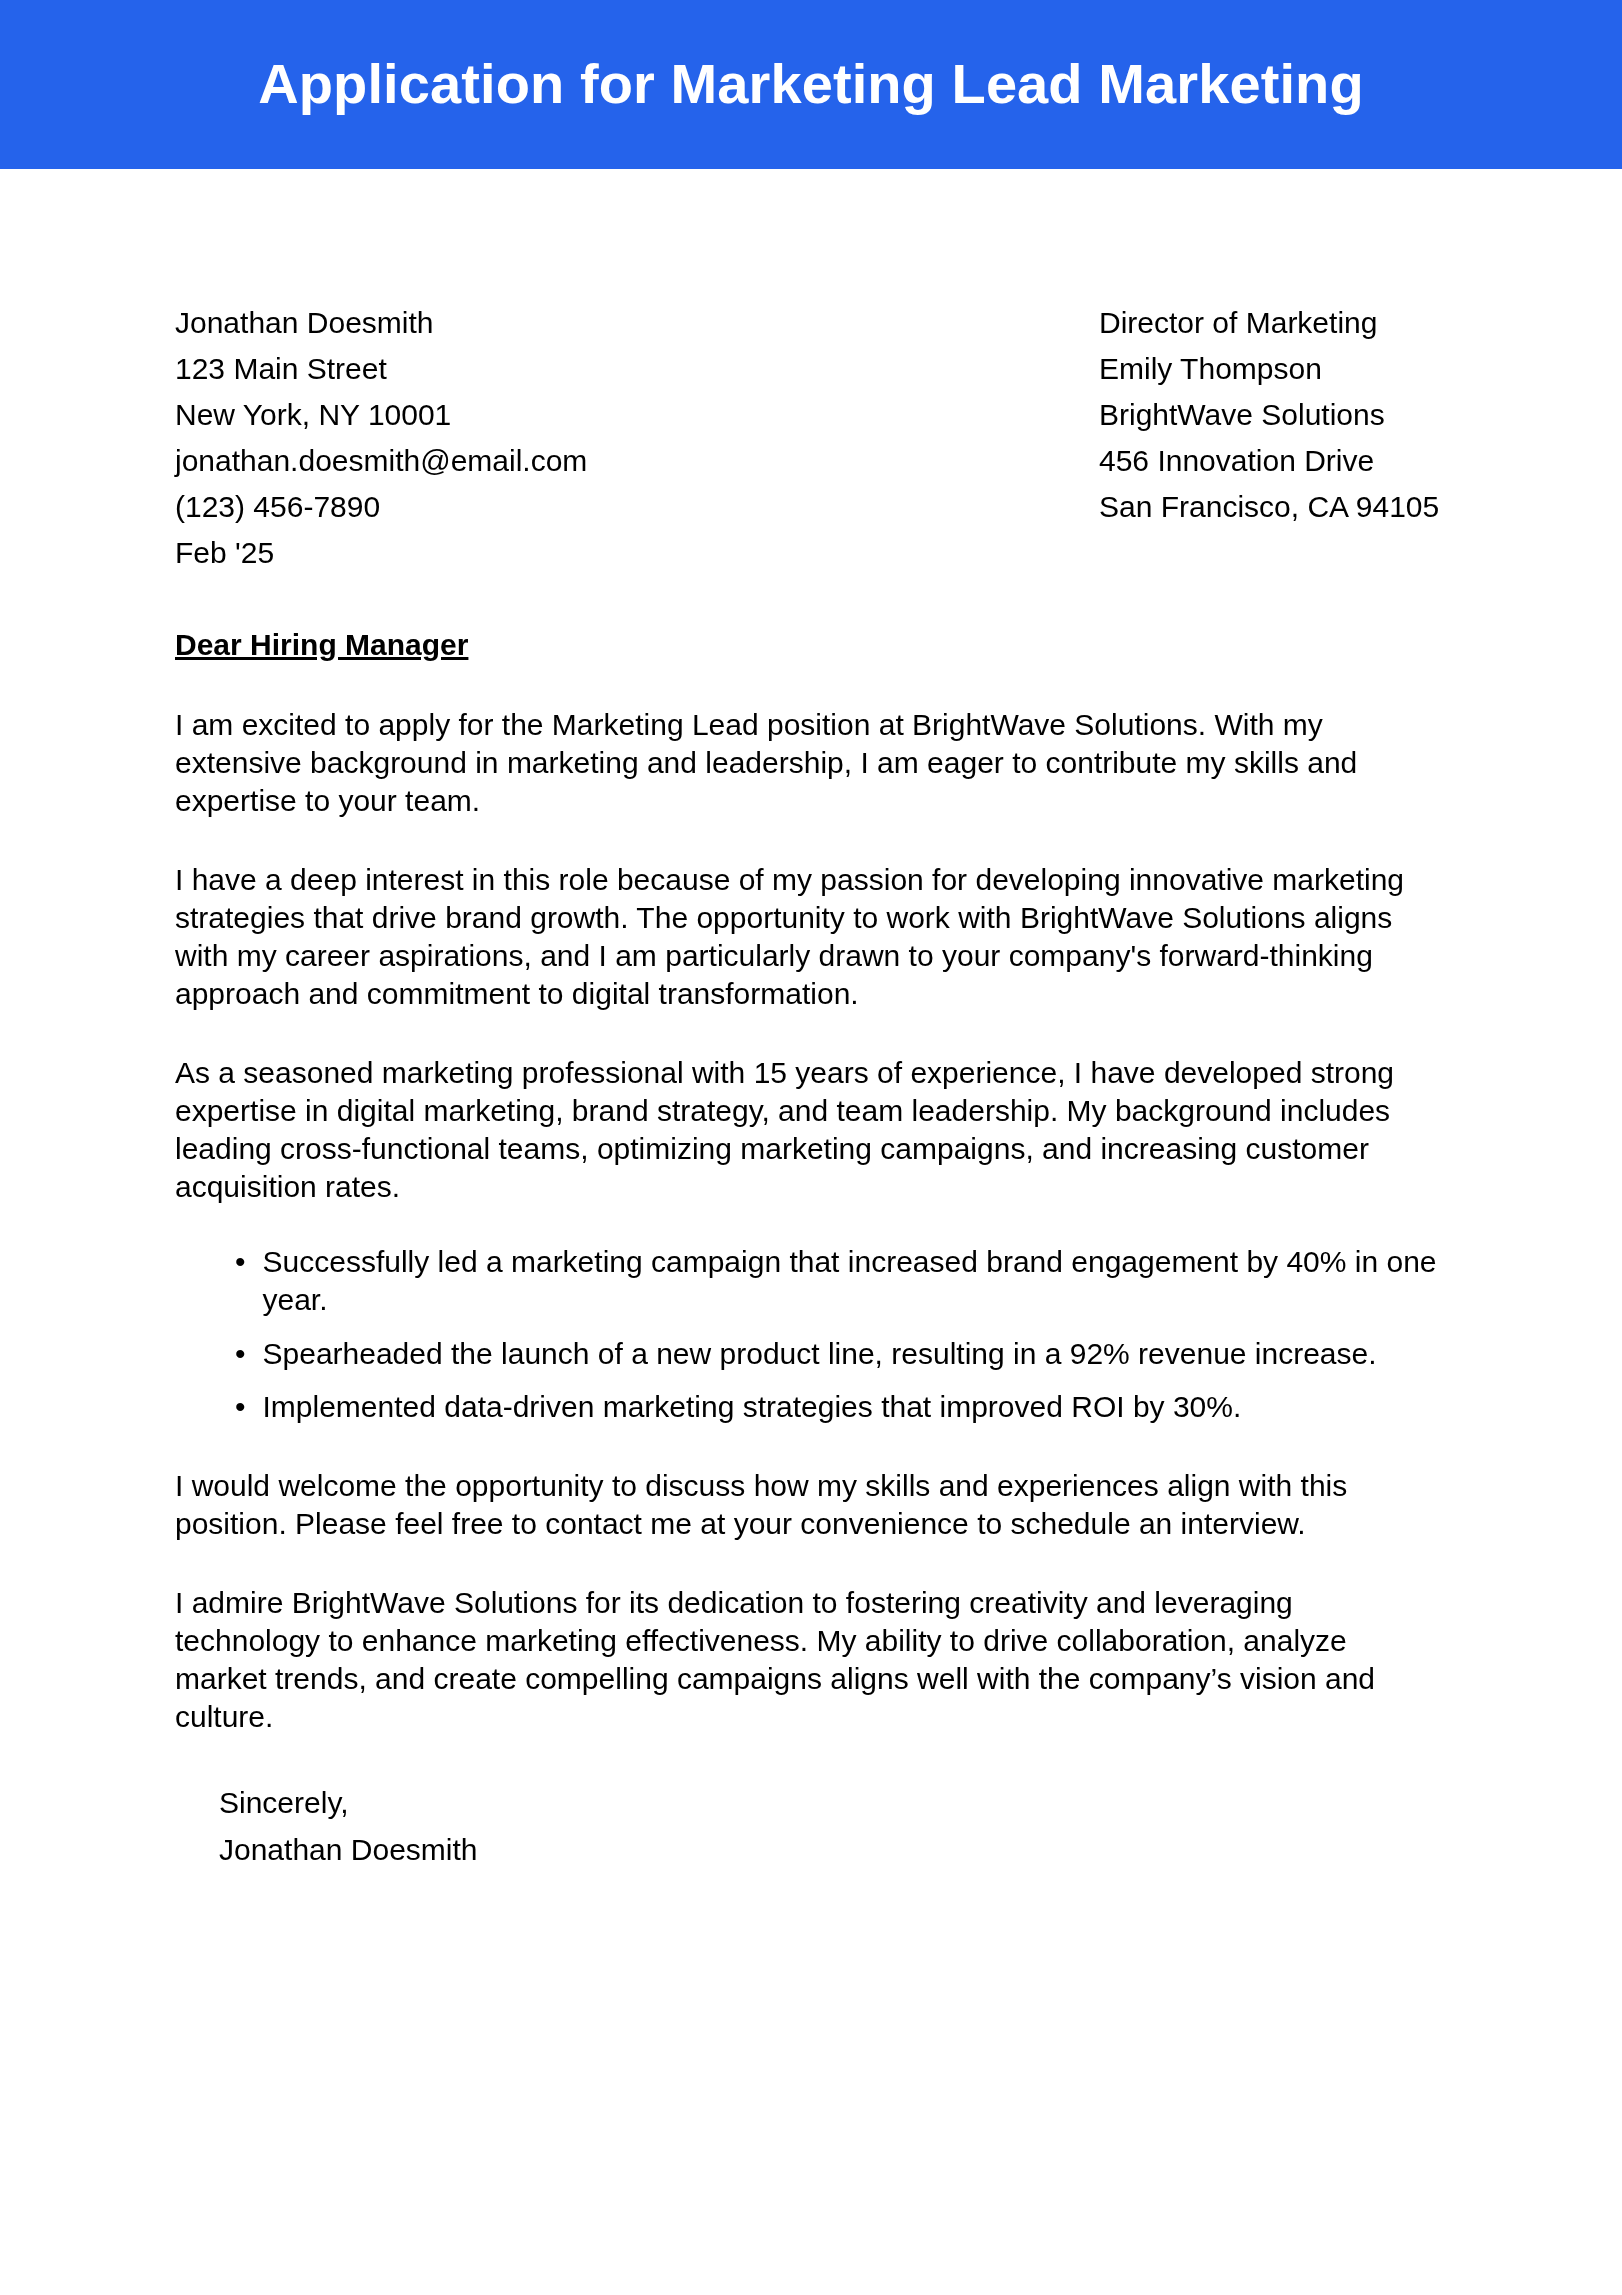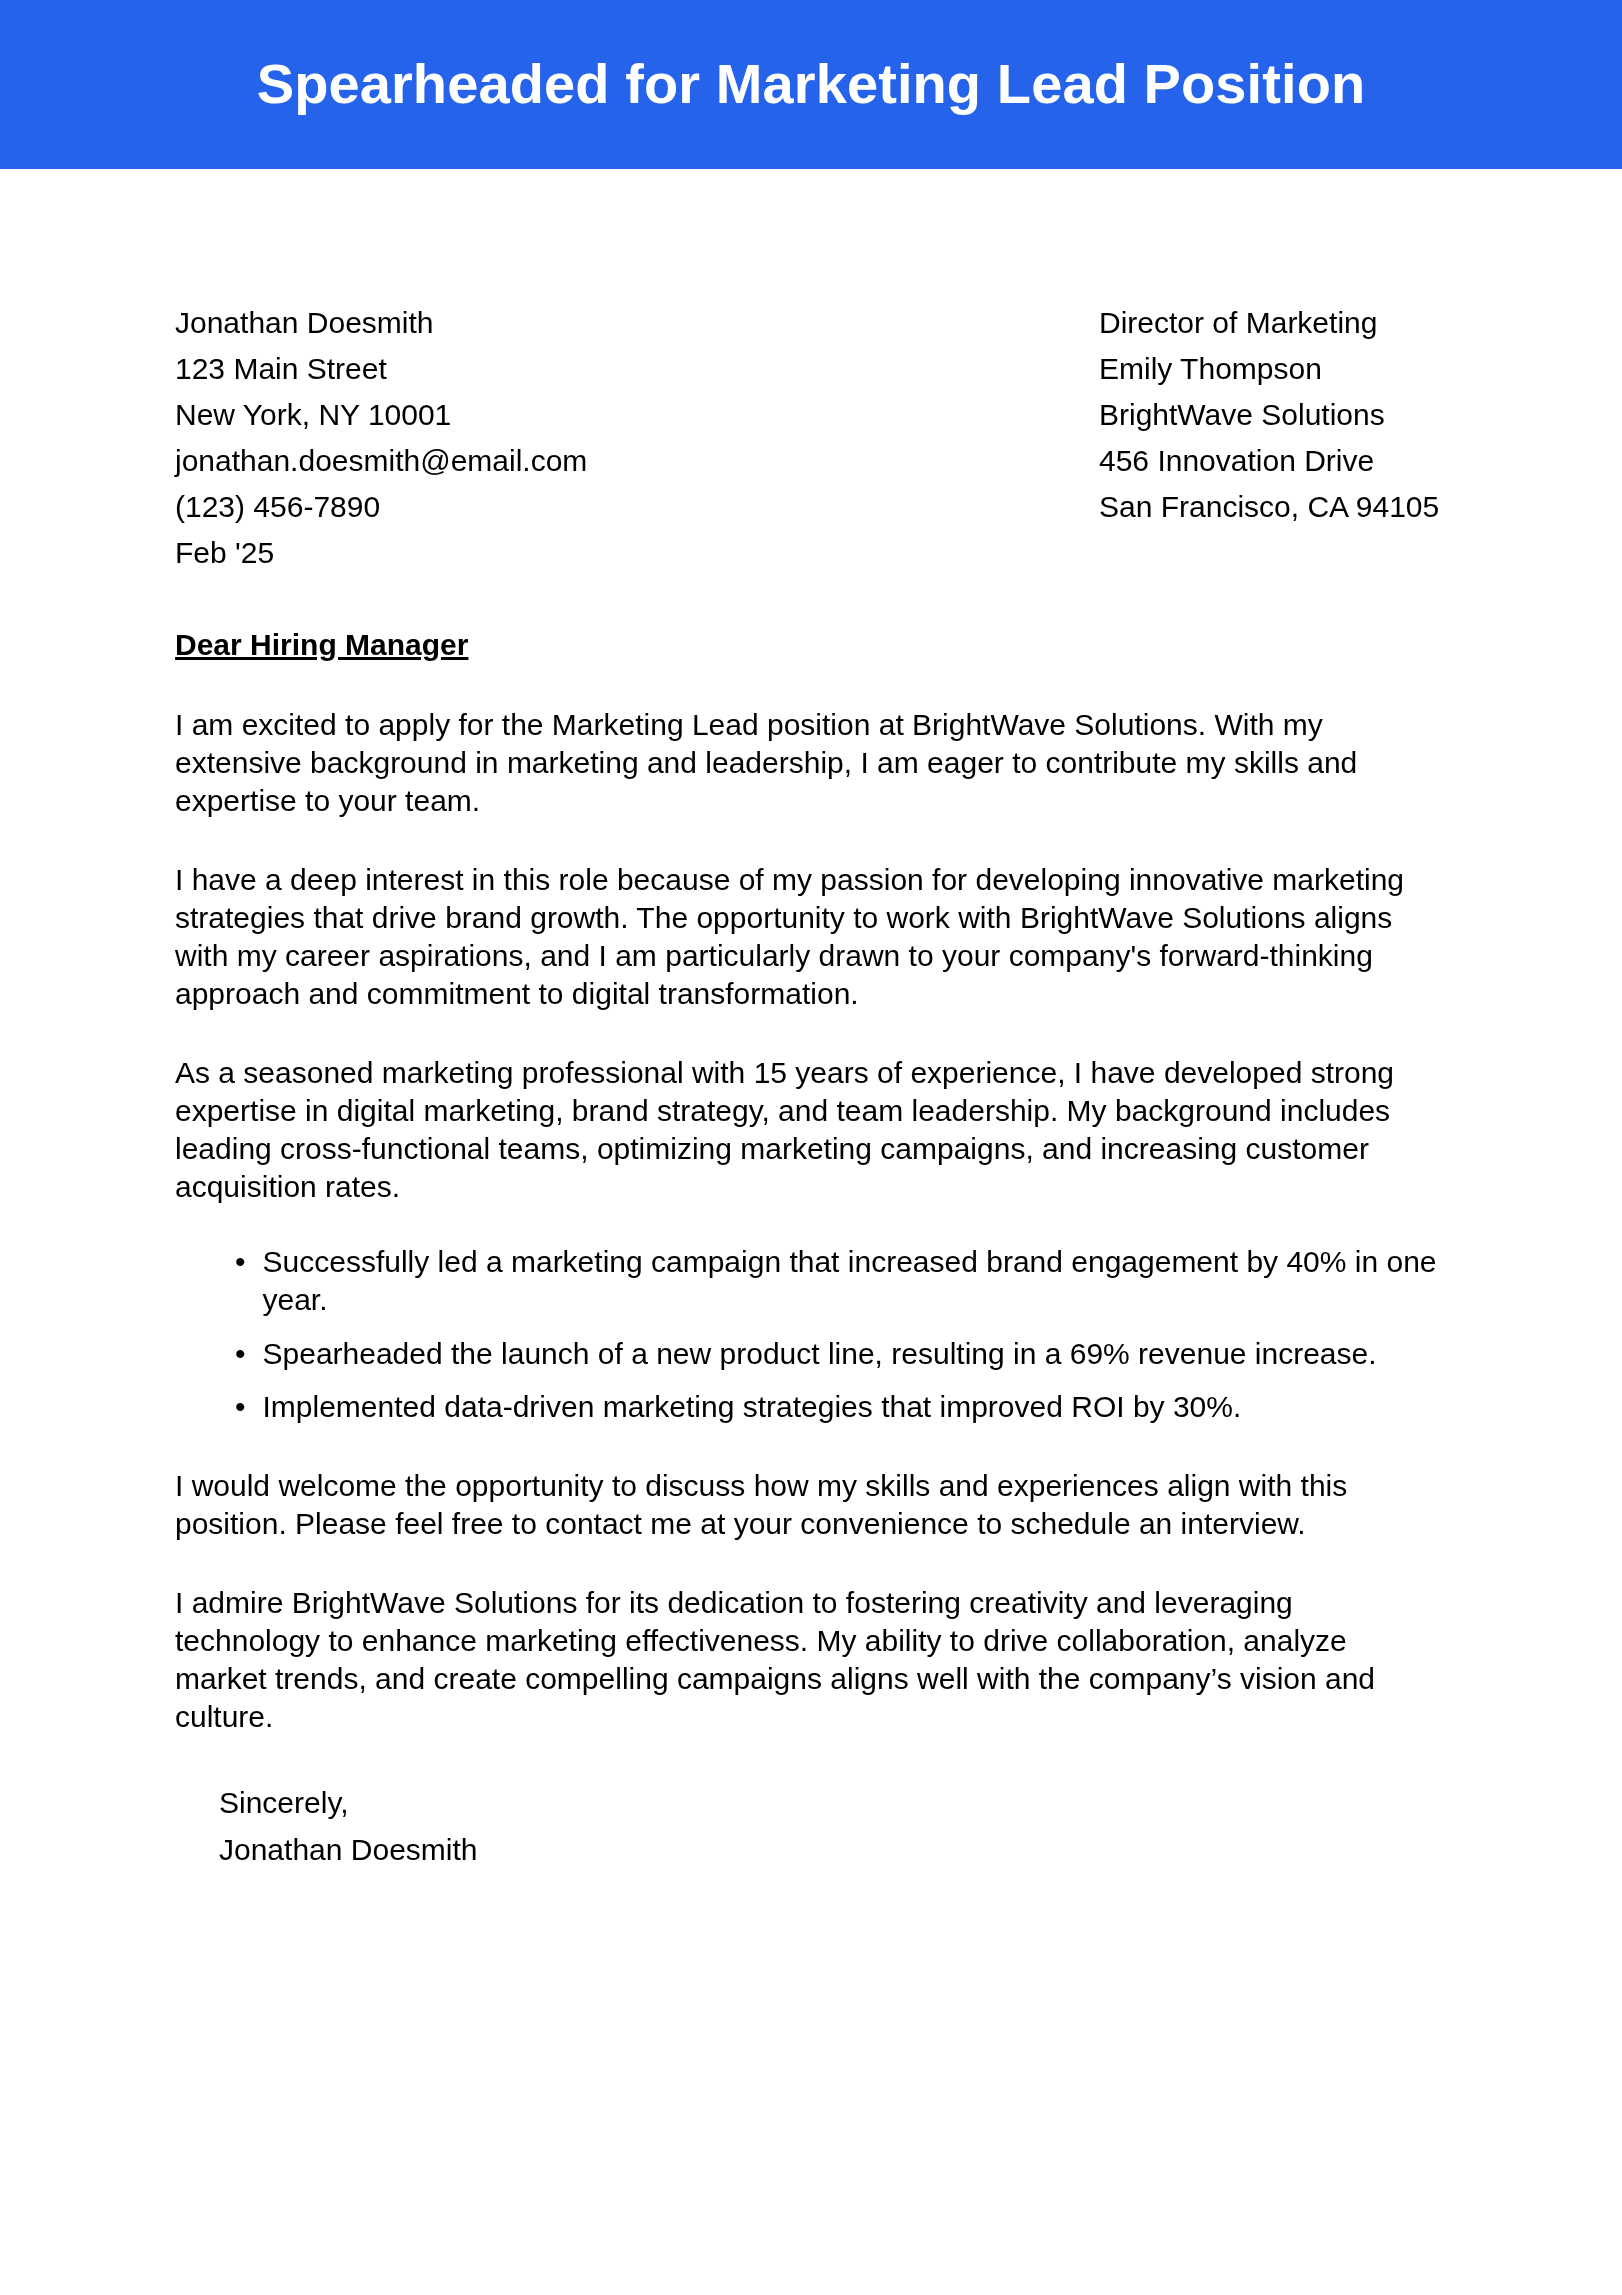--- a/index.html
+++ b/index.html
@@ -133,21 +133,21 @@
     line-height: 47px;
     margin-left: 44px;
   }
 </style>
 </head>
 <body>
 
 <div class="page">
 
   <div class="header-band">
-    <div class="header-title">Spearheaded for Marketing Lead Position</div>
+    <div class="header-title">Application for Marketing Lead Marketing</div>
   </div>
 
   <div class="content">
     <div class="inner">
 
       <div class="address-row">
 
         <div class="addr-col sender">
           <div class="addr-line">Jonathan Doesmith</div>
           <div class="addr-line">123 Main Street</div>
@@ -173,21 +173,21 @@
       <p class="para">I have a deep interest in this role because of my passion for developing innovative marketing strategies that drive brand growth. The opportunity to work with BrightWave Solutions aligns with my career aspirations, and I am particularly drawn to your company's forward-thinking approach and commitment to digital transformation.</p>
       <p class="para">As a seasoned marketing professional with 15 years of experience, I have developed strong expertise in digital marketing, brand strategy, and team leadership. My background includes leading cross-functional teams, optimizing marketing campaigns, and increasing customer acquisition rates.</p>
 
       <ul class="bullets">
         <li>
           <span class="bullet-dot">•</span>
           <span>Successfully led a marketing campaign that increased brand engagement by 40% in one year.</span>
         </li>
         <li>
           <span class="bullet-dot">•</span>
-          <span>Spearheaded the launch of a new product line, resulting in a 69% revenue increase.</span>
+          <span>Spearheaded the launch of a new product line, resulting in a 92% revenue increase.</span>
         </li>
         <li>
           <span class="bullet-dot">•</span>
           <span>Implemented data-driven marketing strategies that improved ROI by 30%.</span>
         </li>
       </ul>
 
       <p class="para">I would welcome the opportunity to discuss how my skills and experiences align with this position. Please feel free to contact me at your convenience to schedule an interview.</p>
       <p class="para">I admire BrightWave Solutions for its dedication to fostering creativity and leveraging technology to enhance marketing effectiveness. My ability to drive collaboration, analyze market trends, and create compelling campaigns aligns well with the company’s vision and culture.</p>
 

